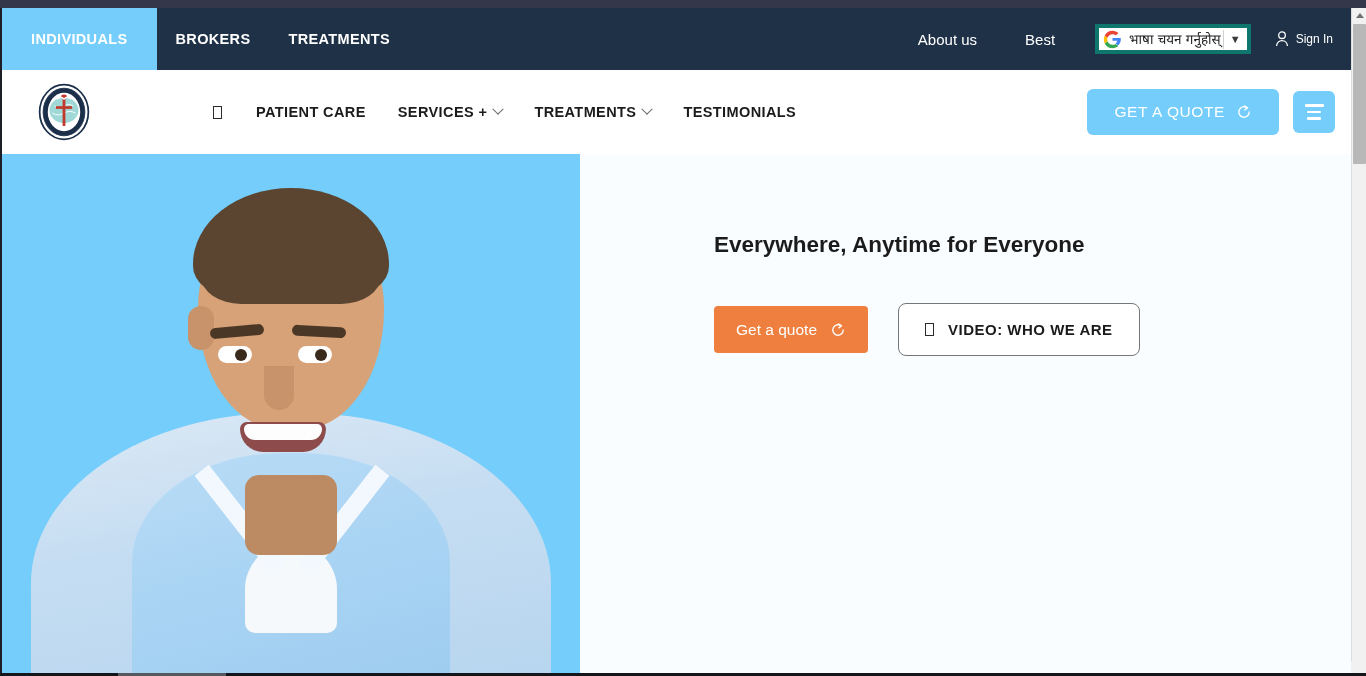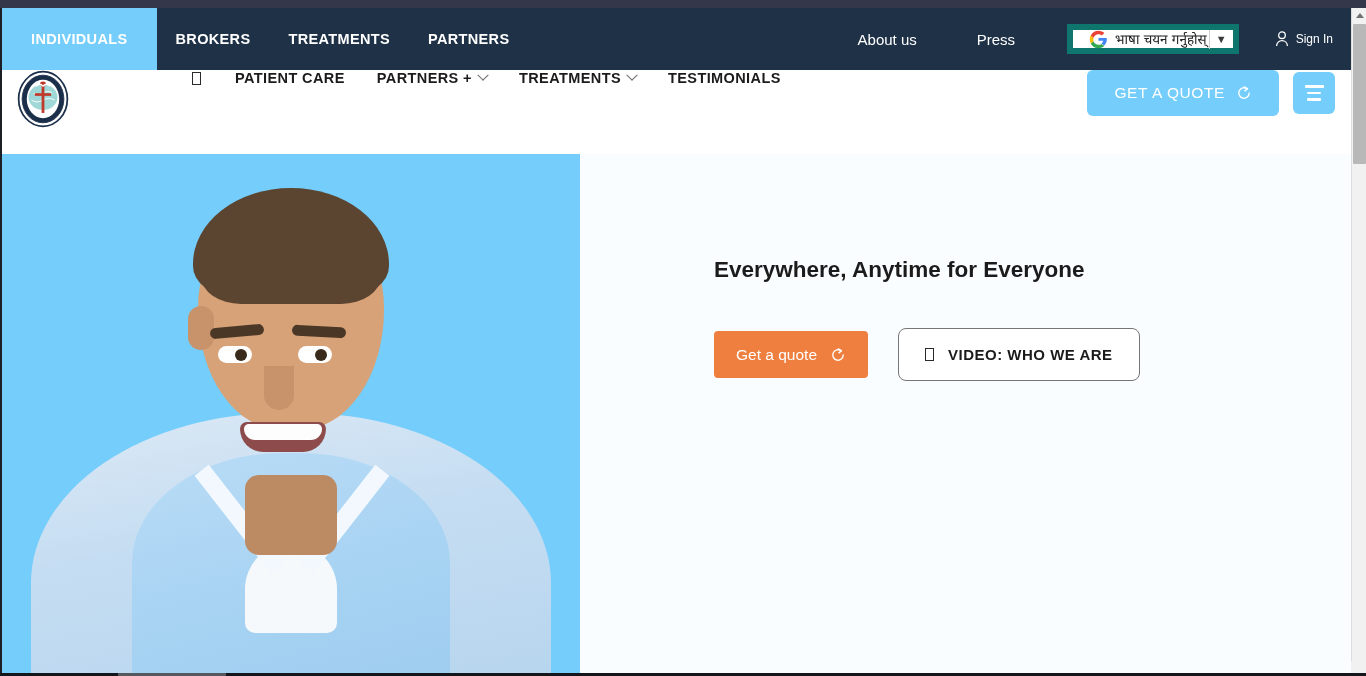--- a/index.html
+++ b/index.html
@@ -70,40 +70,40 @@
     background: #74cdfa;
     color: #ffffff;
     padding: 0 29px;
   }
 
   .topbar-right {
     margin-left: auto;
     display: flex;
     align-items: center;
     padding-right: 18px;
-    gap: 16px;
+    gap: 4px;
   }
 
   .toplink {
     color: #ffffff;
     font-size: 15px;
     padding: 0 22px;
     cursor: pointer;
     white-space: nowrap;
   }
 
   
   .gtranslate {
     display: flex;
     align-items: center;
     background: #ffffff;
     height: 30px;
-    padding: 0 6px 0 16px;
+    padding: 0 6px 0 4px;
     margin: 0 6px 0 14px;
-    border: 6px solid #0f766e;
+    border: 4px solid #0f766e;
     cursor: pointer;
     min-width: 152px;
   }
   .g-logo {
     width: 19px; height: 19px;
     flex: none;
     margin-right: 7px;
   }
   .gt-text {
     font-size: 13.5px;
@@ -134,22 +134,22 @@
     white-space: nowrap;
   }
   .person-icon { width: 14px; height: 16px; flex: none; }
 
   
   .mainnav {
     position: relative;
     height: 84px;
     background: #ffffff;
     display: flex;
-    align-items: flex-start;
-    padding: 0 16px 0 12px;
+    align-items: center;
+    padding: 0 16px 0 33px;
   }
 
   .logo {
     width: 58px; height: 58px;
     flex: none;
     margin-right: 120px;
   }
 
   .navlinks {
     display: flex;
@@ -399,21 +399,21 @@
   }
   .hero-title {
     font-size: 41px;
     line-height: 56px;
     font-weight: bold;
     color: #1b1b1b;
     max-width: 580px;
     letter-spacing: -0.2px;
   }
   .hero-sub {
-    margin-top: 31px;
+    margin-top: 6px;
     font-size: 22.5px;
     font-weight: bold;
     color: #1b1b1b;
   }
   .hero-ctas {
     margin-top: 45px;
     display: flex;
     align-items: center;
     gap: 30px;
   }
@@ -519,31 +519,28 @@
       <div class="topbar-left">
         <div class="segment active">
           <span>INDIVIDUALS</span>
         </div>
         <div class="segment">
           <span>BROKERS</span>
         </div>
         <div class="segment">
           <span>TREATMENTS</span>
         </div>
-        <div class="segment">
-          <span>PARTNERS</span>
-        </div>
       </div>
 
       <div class="topbar-right">
         <div class="toplink">
           <span>About us</span>
         </div>
         <div class="toplink">
-          <span>Press</span>
+          <span>Best</span>
         </div>
 
         <div class="gtranslate">
           <svg class="g-logo" viewBox="0 0 48 48">
             <path fill="#4285F4" d="M45 24c0-1.6-.1-2.7-.4-3.9H24v7.1h12c-.2 1.9-1.5 4.8-4.4 6.7l6.7 5.2C42.2 35.4 45 30.2 45 24z"></path>
             <path fill="#34A853" d="M24 46c5.9 0 10.9-2 14.5-5.3l-6.9-5.4c-1.9 1.3-4.4 2.2-7.6 2.2-5.8 0-10.7-3.8-12.5-9.1l-7.1 5.5C8 41.1 15.4 46 24 46z"></path>
             <path fill="#FBBC05" d="M11.5 28.4c-.5-1.4-.7-2.9-.7-4.4s.3-3 .7-4.4l-7.1-5.5C2.9 17 2 20.4 2 24s.9 7 2.4 9.9l7.1-5.5z"></path>
             <path fill="#EA4335" d="M24 10.5c4.1 0 6.9 1.8 8.5 3.3l6.2-6C34.9 4.3 29.9 2 24 2 15.4 2 8 6.9 4.4 14.1l7.1 5.5c1.8-5.3 6.7-9.1 12.5-9.1z"></path>
           </svg>
           <span class="gt-text">भाषा चयन गर्नुहोस्</span>
@@ -581,21 +578,21 @@
       <div class="navlinks">
         <div class="nav-home">
           <span class="tofu"></span>
         </div>
 
         <div class="navitem">
           <span>PATIENT CARE</span>
         </div>
 
         <div class="navitem">
-          <span>PARTNERS +</span>
+          <span>SERVICES +</span>
           <span class="chev"></span>
         </div>
 
         <div class="navitem">
           <span>TREATMENTS</span>
           <span class="chev"></span>
         </div>
 
         <div class="navitem">
           <span>TESTIMONIALS</span>

